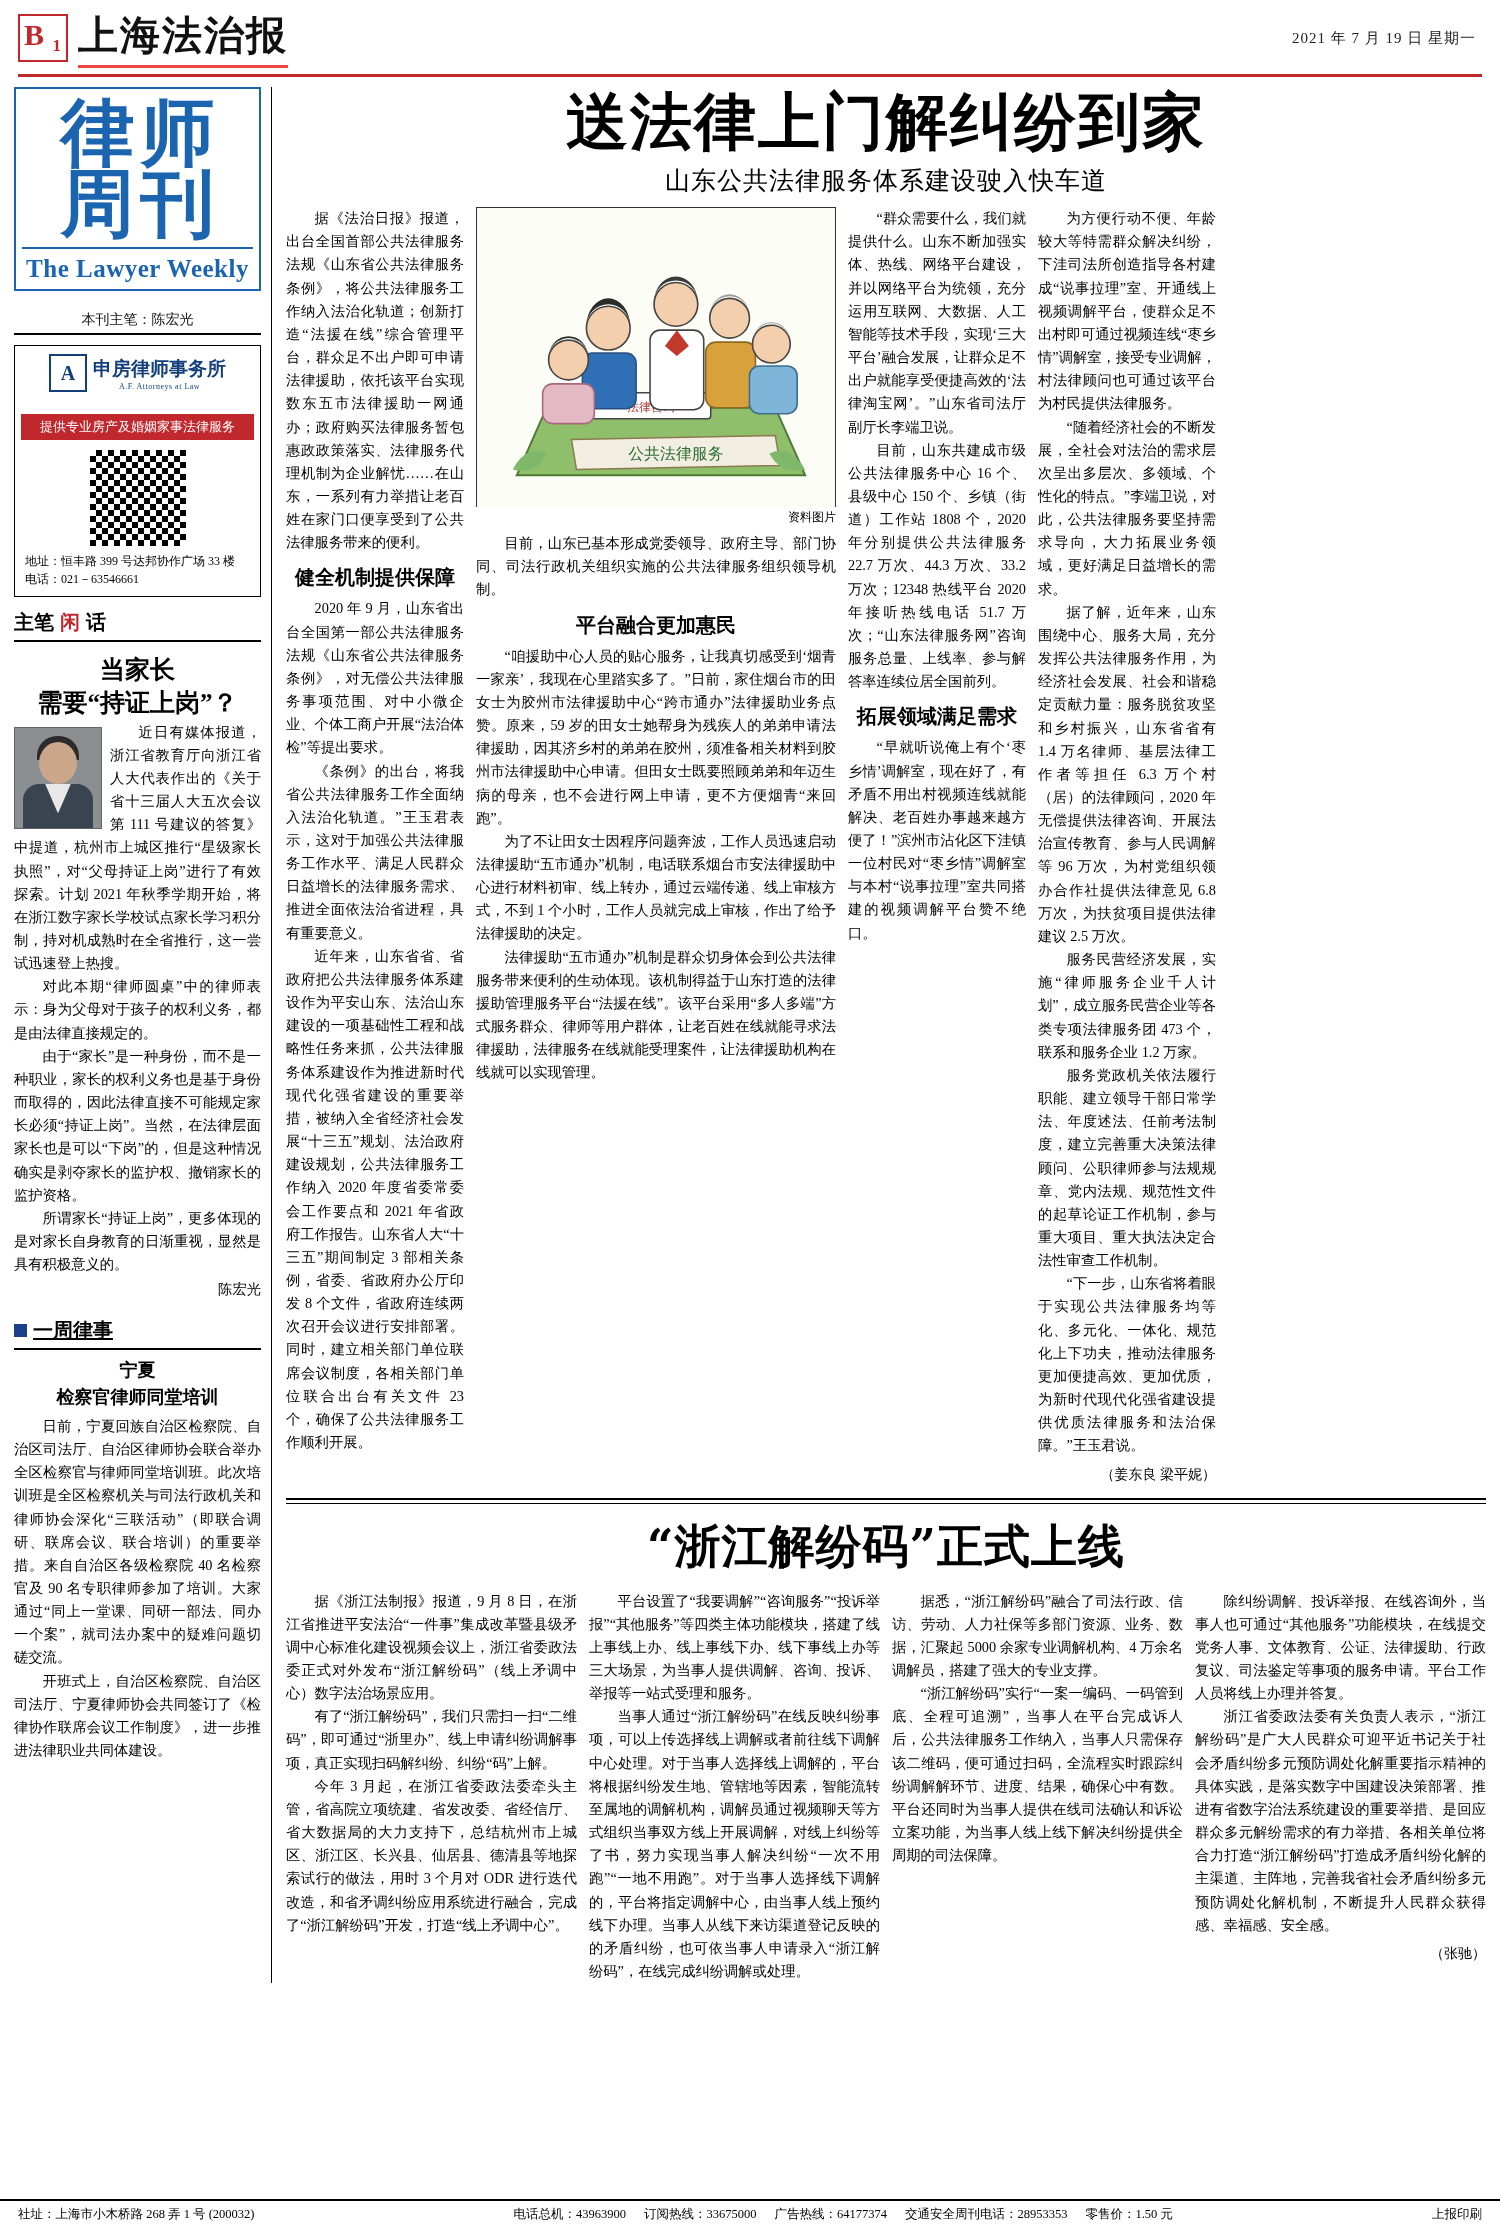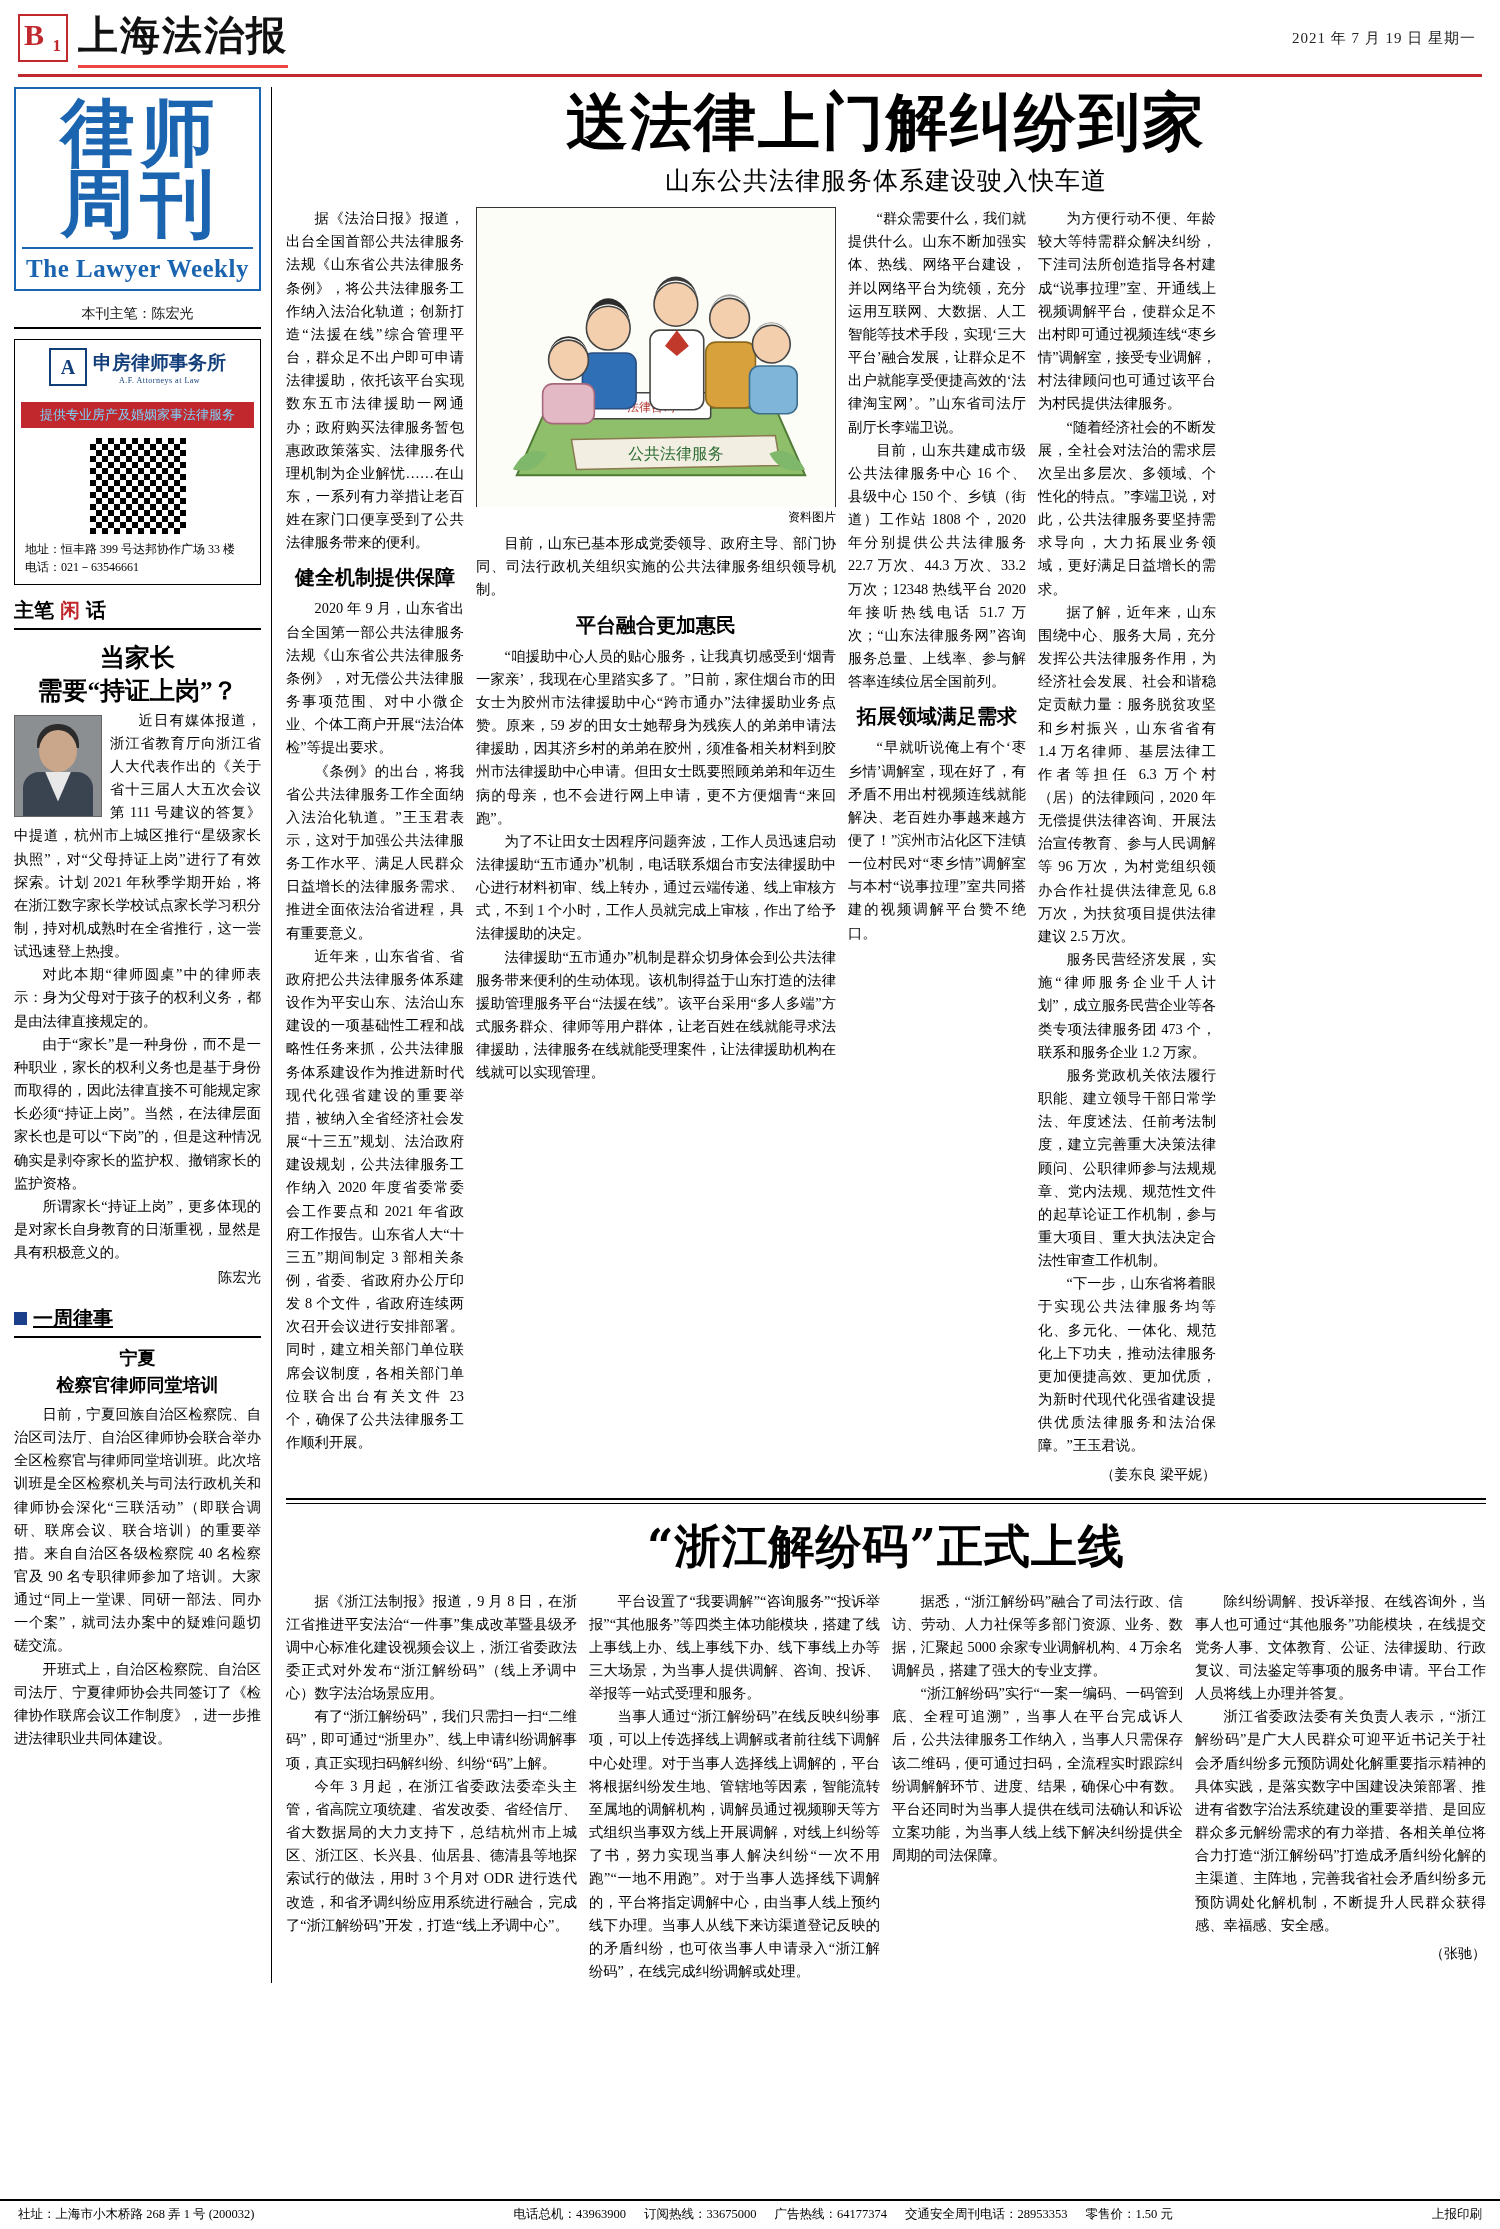--- a/index.html
+++ b/index.html
@@ -38,29 +38,29 @@
   .np-char-row{display:flex;justify-content:center;gap:6px;}
   .np-char{
     font-size:74px;line-height:0.96;font-weight:bold;color:#1b64b0;
     font-family:"DejaVu Serif",serif;
   }
   .np-en{
     margin-top:8px;font-size:25px;font-weight:bold;color:#1b64b0;
     font-family:"Liberation Serif",serif;letter-spacing:0.5px;
     border-top:2px solid #1b64b0;padding-top:6px;
   }
-  .np-editor{font-size:14px;margin-top:14px;color:#111;}
+  .np-editor{font-size:14px;margin-top:20px;color:#111;}
 
   
   .adbox{border:1px solid #000;margin-top:10px;padding:8px 6px;text-align:center;}
   .ad-logo-row{display:flex;align-items:center;justify-content:center;gap:6px;}
   .ad-logo{width:34px;height:34px;border:2px solid #123f7a;color:#123f7a;display:flex;align-items:center;justify-content:center;font-size:20px;font-weight:bold;font-family:"Liberation Serif",serif;}
   .ad-name{font-size:19px;font-weight:bold;color:#123f7a;}
   .ad-name .sub{display:block;font-size:8px;letter-spacing:0.5px;font-weight:normal;}
-  .ad-red{background:#c0282d;color:#7dd3fc;font-size:13px;margin-top:16px;padding:4px 2px;}
+  .ad-red{background:#c0282d;color:#ffffff;font-size:13px;margin-top:22px;padding:4px 2px;}
   .qr{width:96px;height:96px;margin:10px auto 6px auto;background:
      repeating-conic-gradient(#000 0 25%, #fff 0 50%) 0 0/12px 12px;}
   .ad-addr{font-size:12px;line-height:1.5;text-align:left;padding-left:4px;}
 
   
   .sec-head{margin-top:12px;display:flex;align-items:center;gap:6px;}
   .sec-head .t{font-size:20px;font-weight:bold;}
   .sec-head .red{color:#c0282d;}
   .hr-black{height:2px;background:#000;margin-top:4px;}
 

